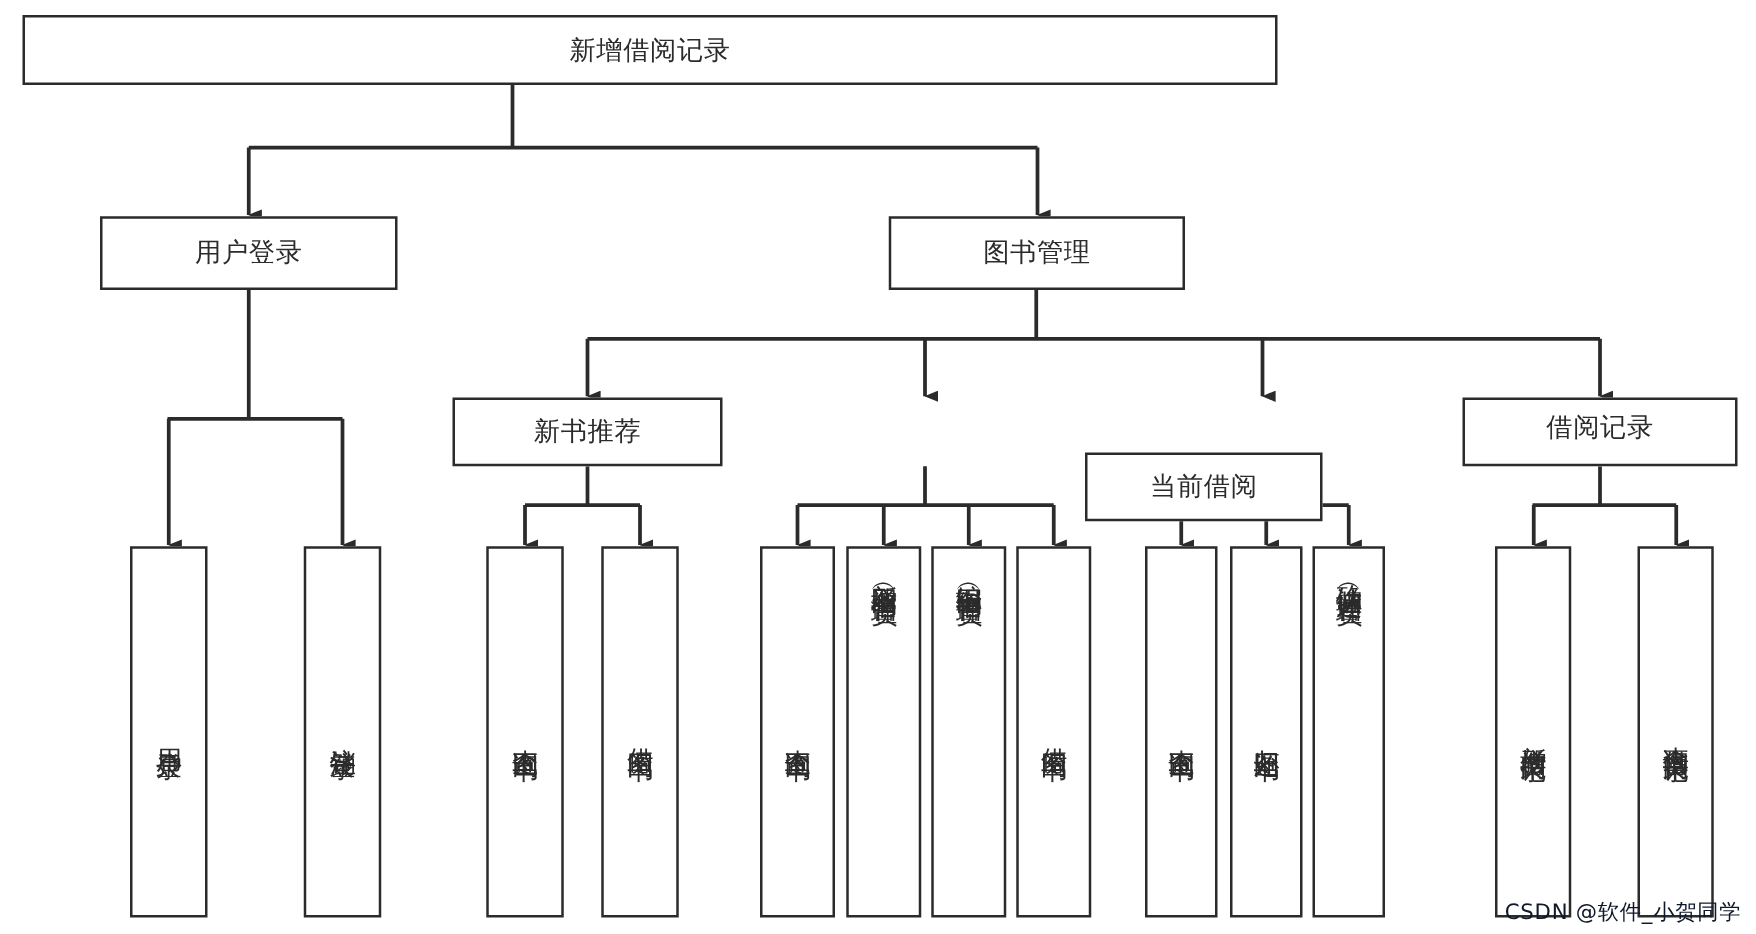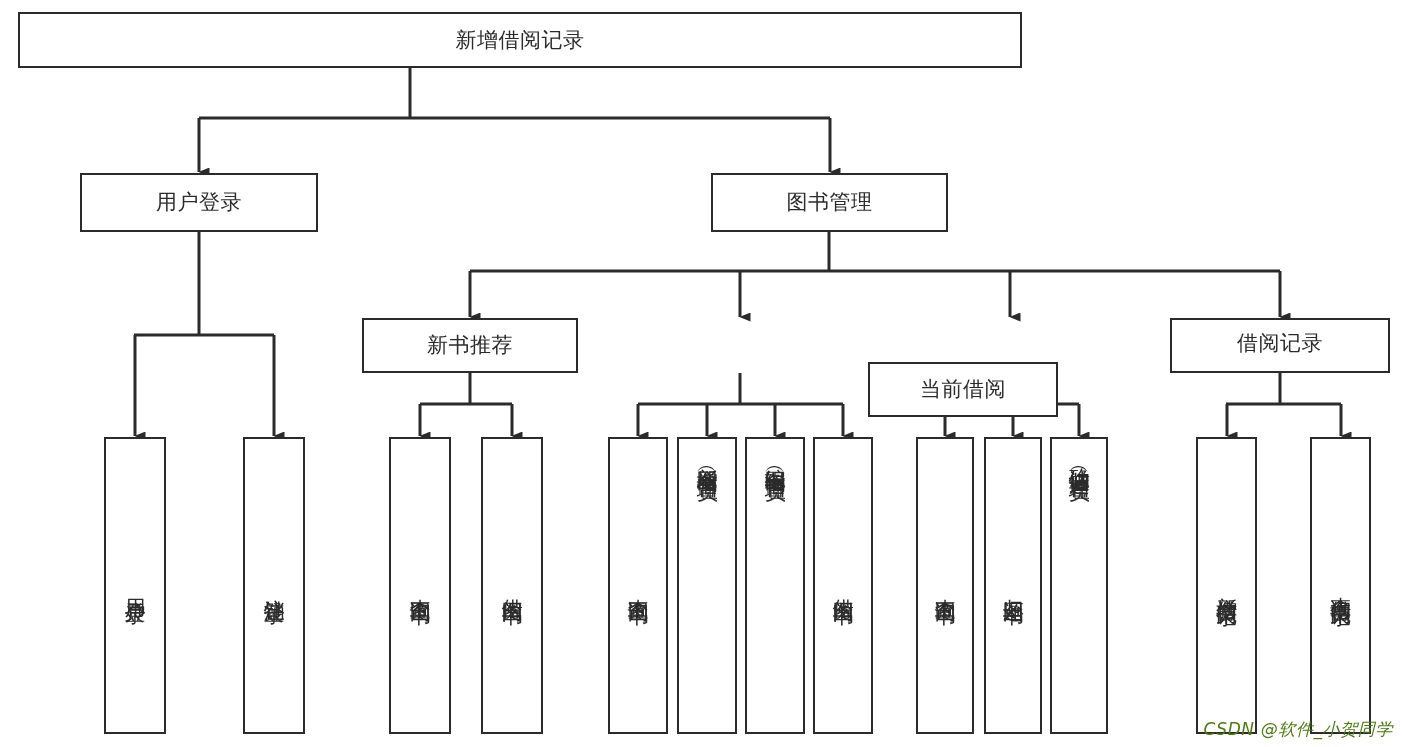--- a/index.html
+++ b/index.html
@@ -58,26 +58,25 @@
   }
   .node.vertical.centered {
     align-items: center;
     padding-top: 0;
   }
   #watermark {
     position: absolute;
     right: 12px;
     bottom: 6px;
     font-size: 17px;
-    color: #4d7c0f;
+    color: #0f172a;
     letter-spacing: 0.6px;
     z-index: 5;
     white-space: nowrap;
     pointer-events: none;
-    font-style: italic;
   }
 </style>
 </head>
 <body>
 
 <div id="diagram-root">
 
   <svg id="edges-layer" viewBox="0 0 1405 747" xmlns="http://www.w3.org/2000/svg">
     <defs>
       <marker id="arrowhead" markerWidth="9" markerHeight="11" refX="4.5" refY="10.5" orient="auto-start-reverse" markerUnits="userSpaceOnUse">

